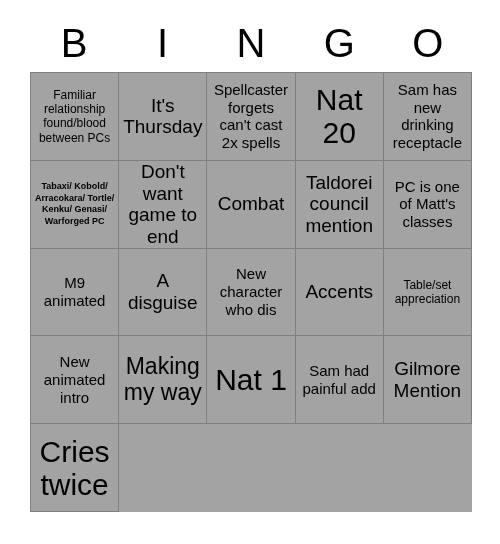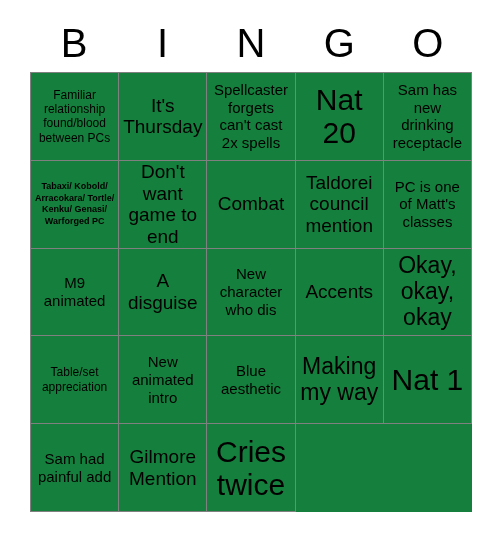--- a/index.html
+++ b/index.html
@@ -45,21 +45,21 @@
     left: 30px;
     top: 72px;
     width: 442px;
     height: 440px;
     box-sizing: border-box;
     border-top: 1px solid #808080;
     border-left: 1px solid #808080;
     display: grid;
     grid-template-columns: repeat(5, 1fr);
     grid-template-rows: repeat(5, 1fr);
-    background: #15803d;
+    background: #a3a3a3;
   }
   .cell {
     box-sizing: border-box;
     border-right: 1px solid #808080;
     border-bottom: 1px solid #808080;
     display: flex;
     align-items: center;
     justify-content: center;
     text-align: center;
     padding: 2px 3px;
@@ -128,31 +128,25 @@
       </div>
       <div class="cell fs-lg">
         <span class="cell-text">A disguise</span>
       </div>
       <div class="cell fs-md">
         <span class="cell-text">New character who dis</span>
       </div>
       <div class="cell fs-lg">
         <span class="cell-text">Accents</span>
       </div>
-      <div class="cell fs-xl">
-        <span class="cell-text">Okay, okay, okay</span>
-      </div>
       <div class="cell fs-sm">
         <span class="cell-text">Table/set appreciation</span>
       </div>
       <div class="cell fs-md">
         <span class="cell-text">New animated intro</span>
-      </div>
-      <div class="cell fs-md">
-        <span class="cell-text">Blue aesthetic</span>
       </div>
       <div class="cell fs-xl">
         <span class="cell-text">Making my way</span>
       </div>
       <div class="cell fs-xxl">
         <span class="cell-text">Nat 1</span>
       </div>
       <div class="cell fs-md">
         <span class="cell-text">Sam had painful add</span>
       </div>

